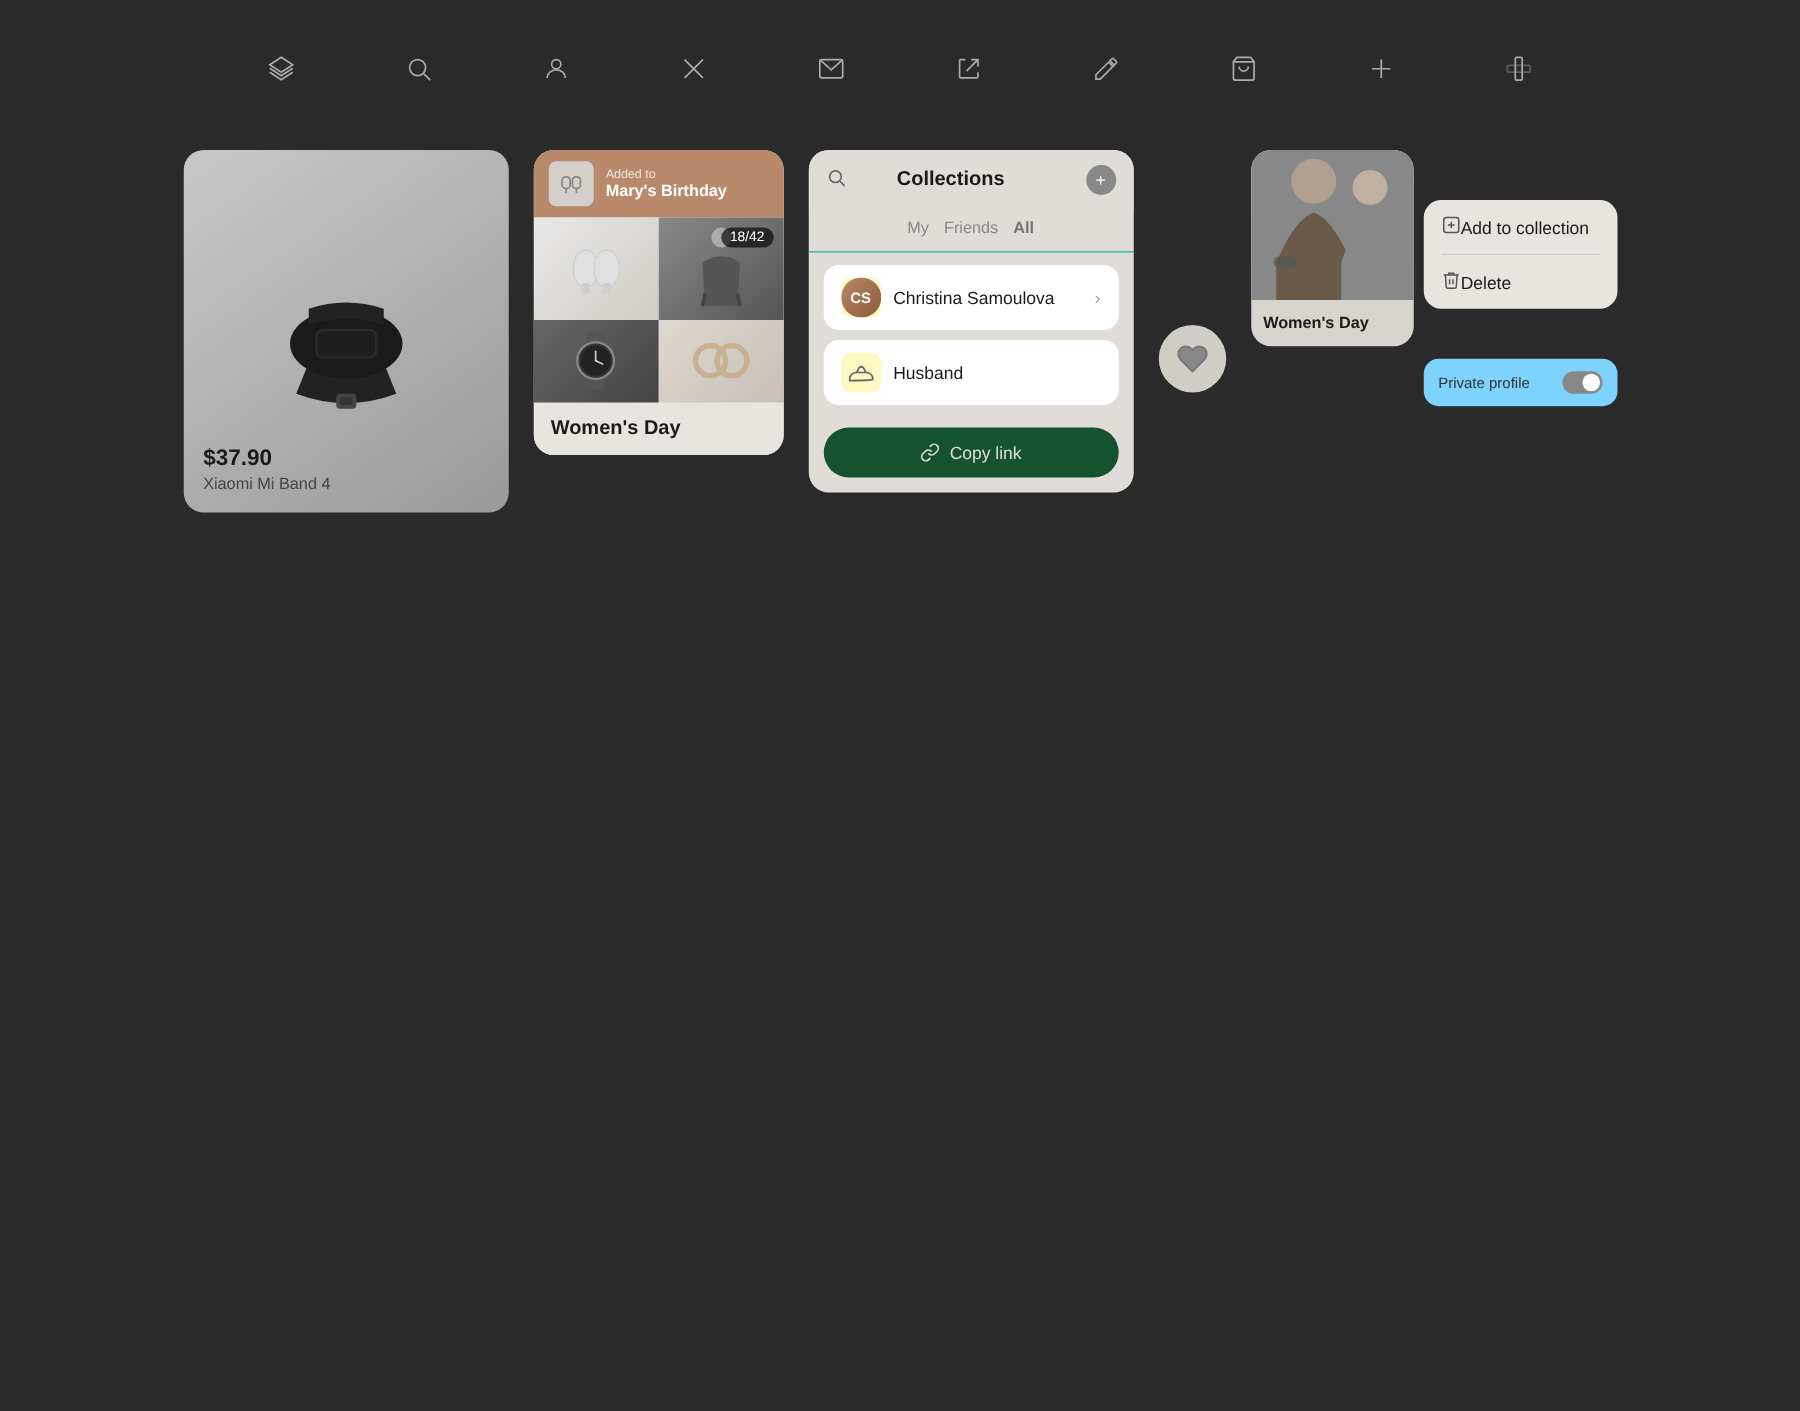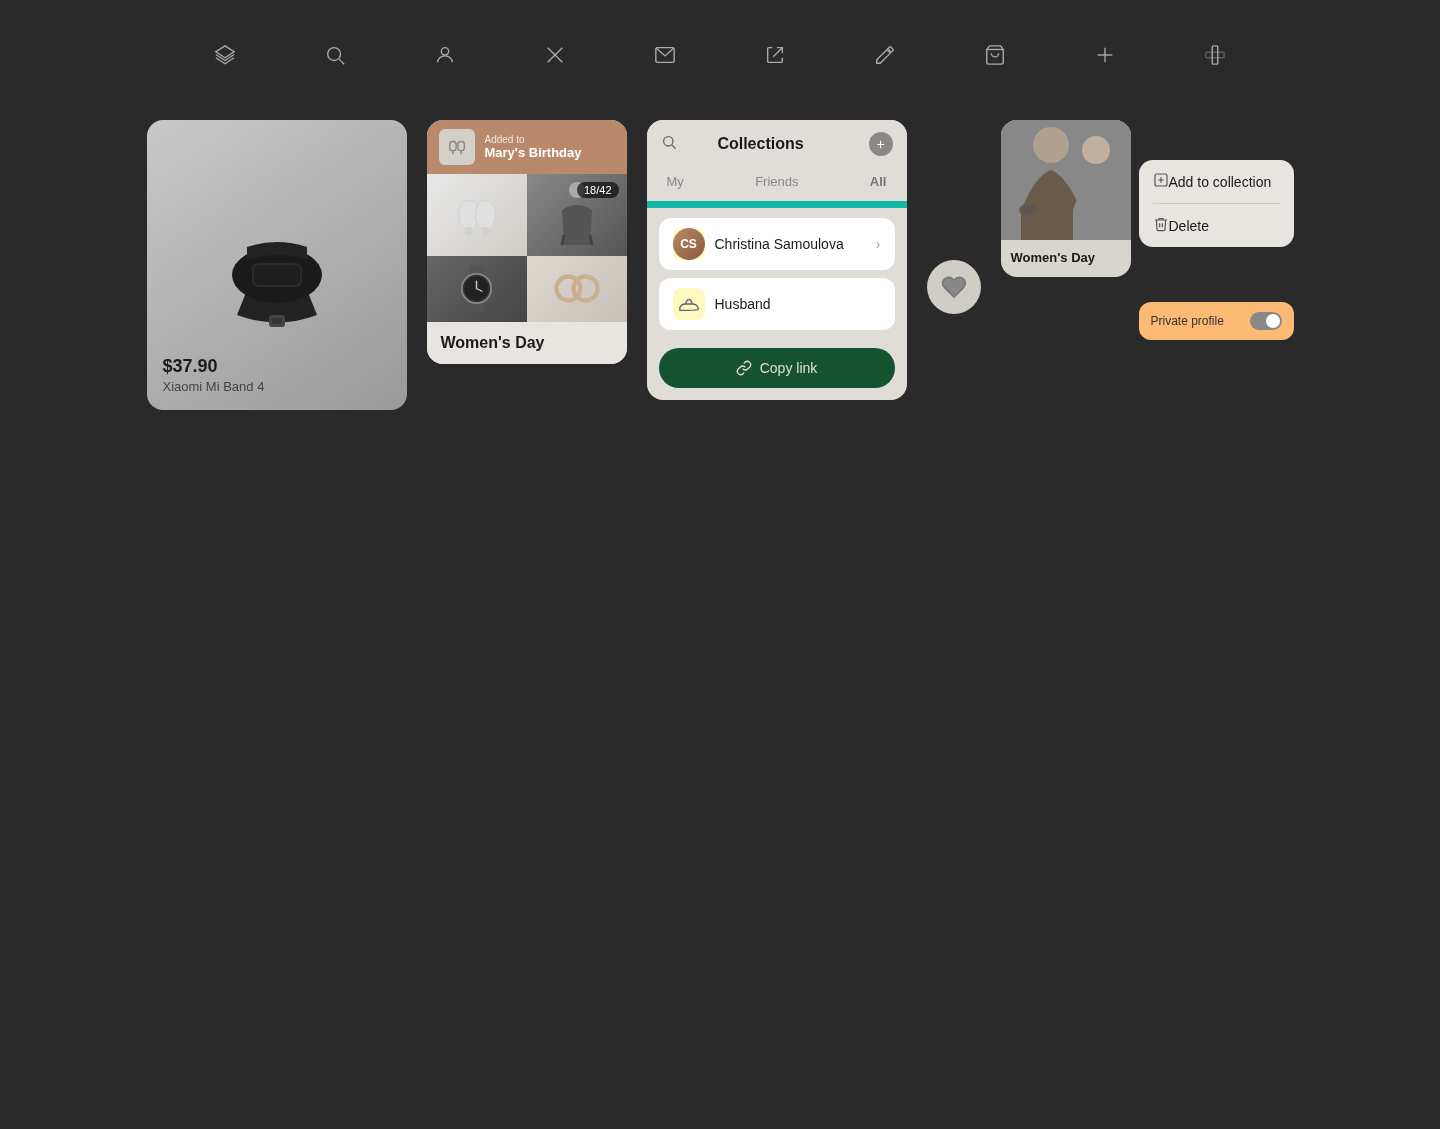--- a/index.html
+++ b/index.html
@@ -214,23 +214,23 @@
       border-radius: 50%;
       display: flex;
       align-items: center;
       justify-content: center;
       color: #fff;
       font-size: 14px;
       cursor: pointer;
     }
     .collections-tabs {
       display: flex;
-      justify-content: space-between;
+      justify-content: center;
       padding: 4px 14px 10px;
-      border-bottom: 7px solid #14b8a6;
+      border-bottom: 1px solid #14b8a6;
     }
     .tab-item {
       font-size: 13px;
       color: #888;
       cursor: pointer;
       padding: 2px 6px;
     }
     .tab-item.active {
       color: #737373;
       font-weight: 700;
@@ -356,27 +356,27 @@
     }
     .context-divider {
       height: 1px;
       background: #ccc;
       margin: 0 14px;
     }
 
     
     .private-profile-row {
       width: 155px;
-      background: #fdba74;
+      background: #7dd3fc;
       border-radius: 12px;
       padding: 10px 12px;
       display: flex;
       align-items: center;
       justify-content: space-between;
-      margin-top: 19px;
+      margin-top: 4px;
       font-size: 12px;
       color: #333;
     }
     .toggle-on {
       width: 32px;
       height: 18px;
       background: #888;
       border-radius: 9px;
       position: relative;
     }

